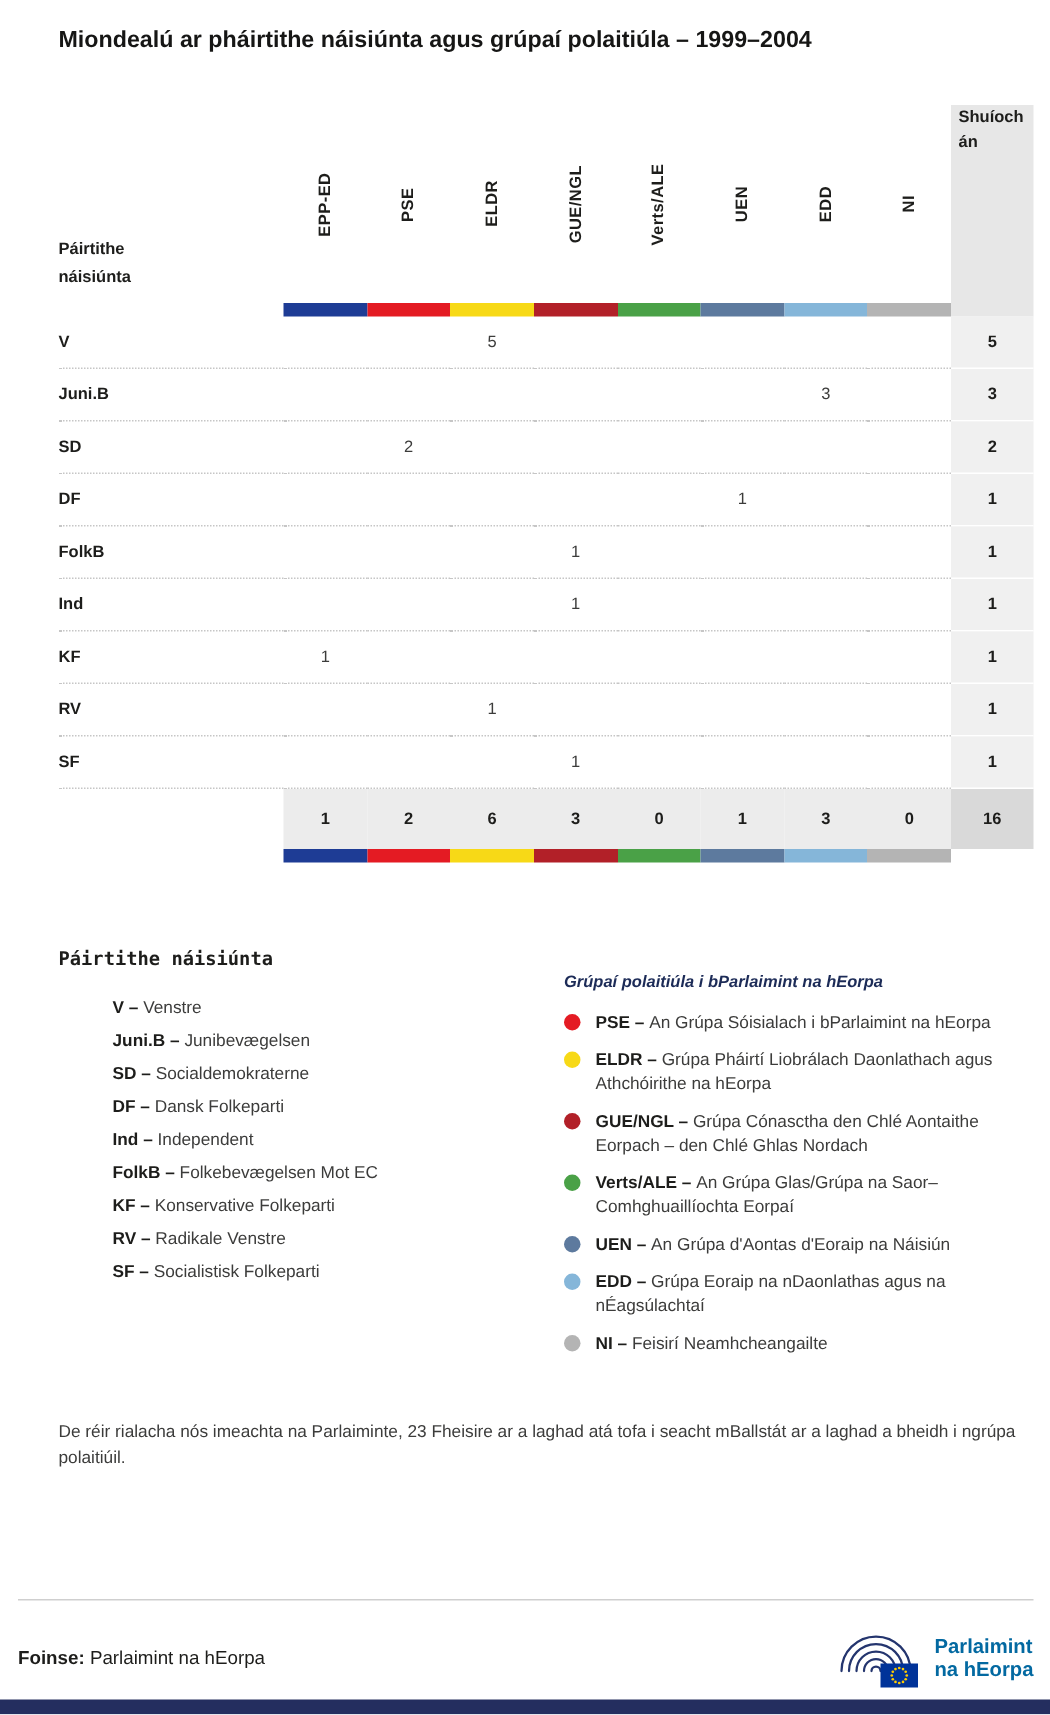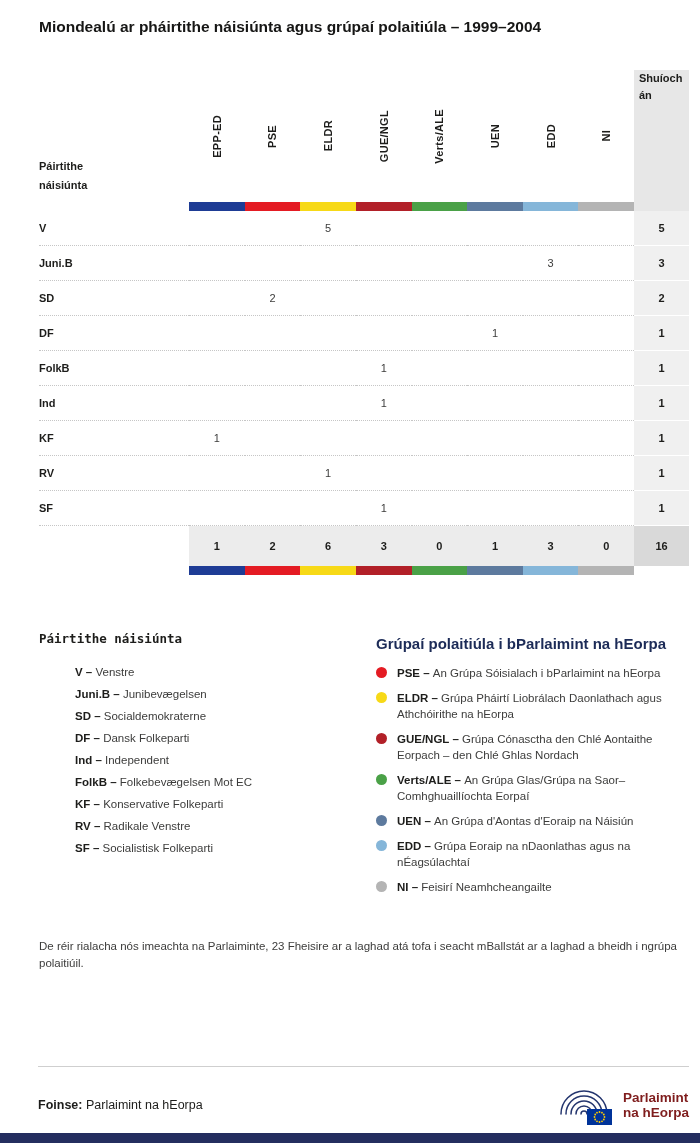--- a/index.html
+++ b/index.html
@@ -28,35 +28,35 @@
   .tseat{height:40px;align-items:center;justify-content:center;font-weight:700;background:#d9d9d9;}
   .bbar{height:9px;}
 
   
   .legend{display:flex;margin-top:56px;}
   .legend-left{width:337px;flex:none;}
   .lp-title{font-family:"DejaVu Sans Mono",monospace;font-weight:700;font-size:12.5px;margin:0 0 15px;}
   .lp-item{font-size:11.5px;line-height:22px;color:#3c3c3b;margin-left:36px;}
   .lp-item b{color:#1d1d1b;}
   .legend-right{flex:1;}
-  .lg-title{font-weight:700;font-size:15px;color:#1c2b57;margin:4px 0 13px;}
+  .lg-title{font-weight:700;font-size:11px;color:#1c2b57;margin:18px 0 13px;font-style:italic;}
   .lg-item{display:flex;margin-bottom:9px;font-size:11.5px;line-height:16px;color:#3c3c3b;}
   .lg-dot{width:11px;height:11px;border-radius:50%;flex:none;margin:2px 10px 0 0;}
   .lg-item b{color:#1d1d1b;}
 
   .footnote{margin-top:34px;font-size:11.5px;line-height:17px;color:#3c3c3b;max-width:648px;}
 
   
-  .footer{position:absolute;left:38px;right:25px;bottom:16px;}
+  .footer{position:absolute;left:12px;right:25px;bottom:16px;}
   .footer-rule{border-top:1px solid #cfcfcf;margin-bottom:16px;}
   .footer-row{display:flex;justify-content:space-between;align-items:center;}
   .source{font-size:12.5px;color:#1d1d1b;}
   .source b{font-weight:700;}
   .logo{display:flex;align-items:center;gap:9px;}
-  .logo-text{font-weight:700;font-size:13.5px;line-height:15px;color:#7f1d1d;}
+  .logo-text{font-weight:700;font-size:13.5px;line-height:15px;color:#0369a1;}
   .bottom-bar{position:absolute;left:0;right:0;bottom:0;height:10px;background:#242e5f;}
 </style>
 </head>
 <body>
 
 <div class="page">
   <div class="content">
     <h1 class="title">Miondealú ar pháirtithe náisiúnta agus grúpaí polaitiúla – 1999–2004</h1>
 
     <div class="grid" id="grid">

